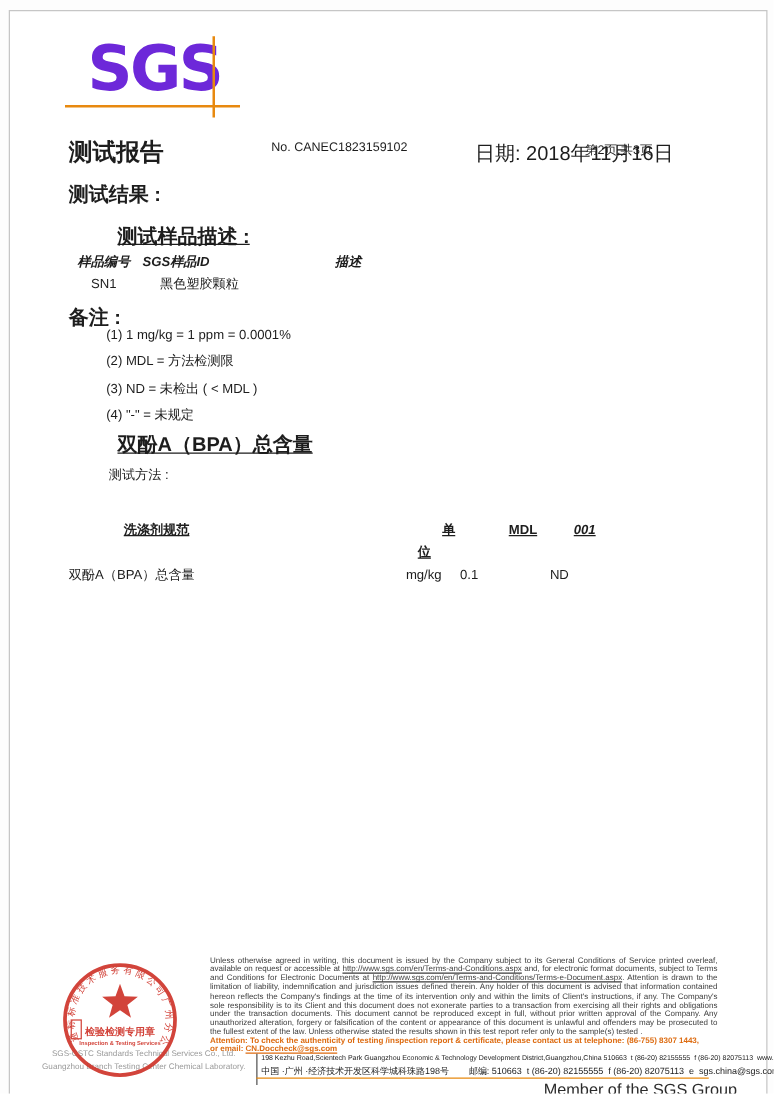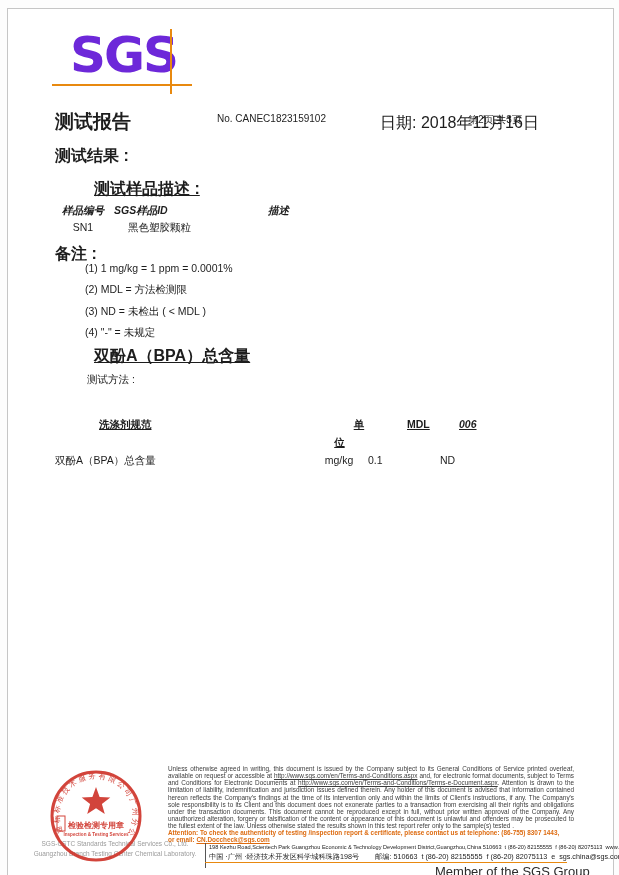--- a/index.html
+++ b/index.html
@@ -111,21 +111,21 @@
   </div>
 
   <div class="lbl bpa-heading u">双酚A（BPA）总含量</div>
   <div class="method-lbl">测试方法 :</div>
 
   <div class="result-table">
     <div class="rt-row rt-head">
       <div class="rt-item"><span class="u">洗涤剂规范</span></div>
       <div class="rt-unit"><span class="u">单位</span></div>
       <div class="rt-mdl"><span class="u">MDL</span></div>
-      <div class="rt-val"><span class="u ital">006</span></div>
+      <div class="rt-val"><span class="u ital">001</span></div>
     </div>
     <div class="rt-row">
       <div class="rt-item">双酚A（BPA）总含量</div>
       <div class="rt-unit">mg/kg</div>
       <div class="rt-mdl">0.1</div>
       <div class="rt-val">ND</div>
     </div>
   </div>
 
   <svg class="stamp" viewBox="0 0 108 108">

